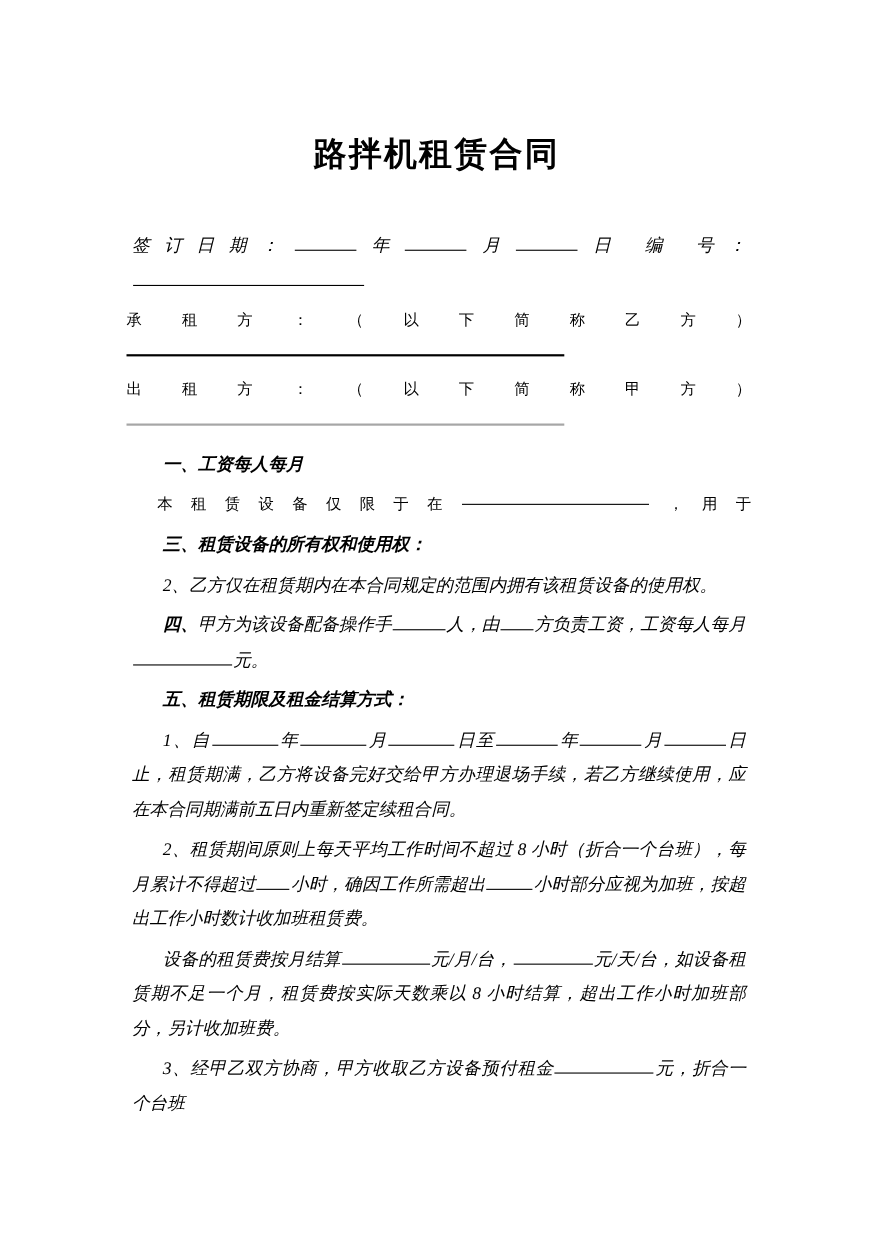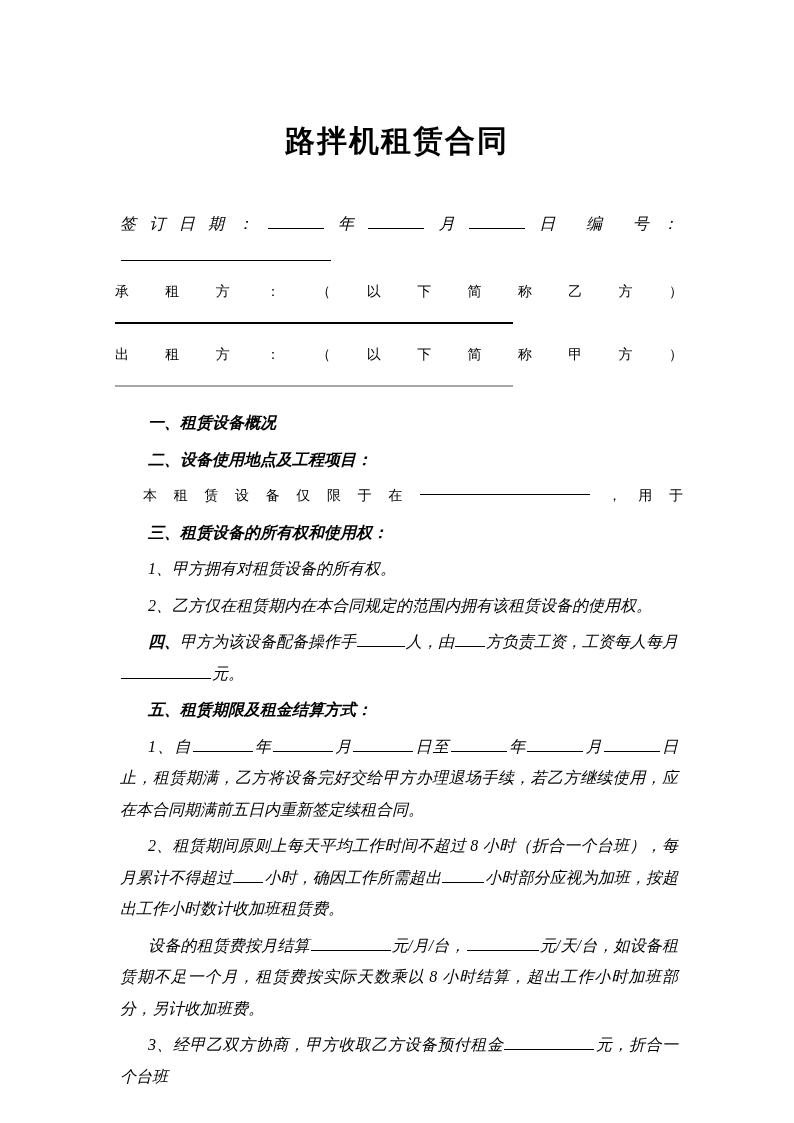--- a/index.html
+++ b/index.html
@@ -165,43 +165,41 @@
       <span>甲</span>
       <span>方</span>
       <span>）</span>
     </div>
 
     <div class="rule-row">
       <div class="rule-gray"></div>
     </div>
 
 
-    <p class="p bold">一、租赁设备概况</p>
-
-    <p class="p bold">二、设备使用地点及工程项目：</p>
+    <p class="p bold">一、工资每人每月</p>
+
 
     <div class="spread spread-indent">
       <span>本</span>
       <span>租</span>
       <span>赁</span>
       <span>设</span>
       <span>备</span>
       <span>仅</span>
       <span>限</span>
       <span>于</span>
       <span>在</span>
       <span class="u u-w170"></span>
       <span>，</span>
       <span>用</span>
       <span>于</span>
     </div>
 
 
     <p class="p bold">三、租赁设备的所有权和使用权：</p>
-    <p class="p indent">1、甲方拥有对租赁设备的所有权。</p>
     <p class="p indent">2、乙方仅在租赁期内在本合同规定的范围内拥有该租赁设备的使用权。</p>
 
     <p class="p indent">
       <span style="font-weight:bold">四、</span><span>甲方为该设备配备操作手</span><span class="u u-w48"></span><span>人，由</span><span class="u u-w30"></span><span>方负责工资，工资每人每月</span><span class="u u-w90"></span><span>元。</span>
     </p>
 
     <p class="p bold">五、租赁期限及租金结算方式：</p>
 
     <p class="p indent">
       <span>1、自</span><span class="u u-w60"></span><span>年</span><span class="u u-w60"></span><span>月</span><span class="u u-w60"></span><span>日至</span><span class="u u-w56"></span><span>年</span><span class="u u-w56"></span><span>月</span><span class="u u-w56"></span><span>日止，租赁期满，乙方将设备完好交给甲方办理退场手续，若乙方继续使用，应在本合同期满前五日内重新签定续租合同。</span>

